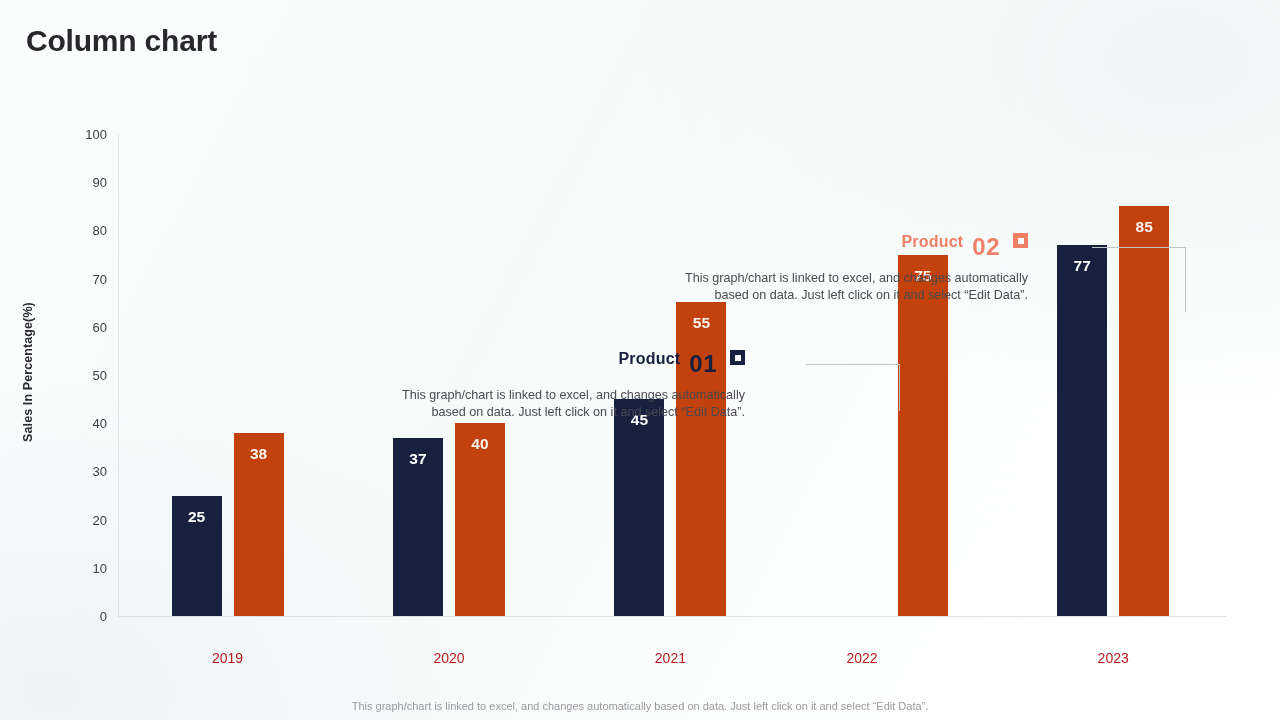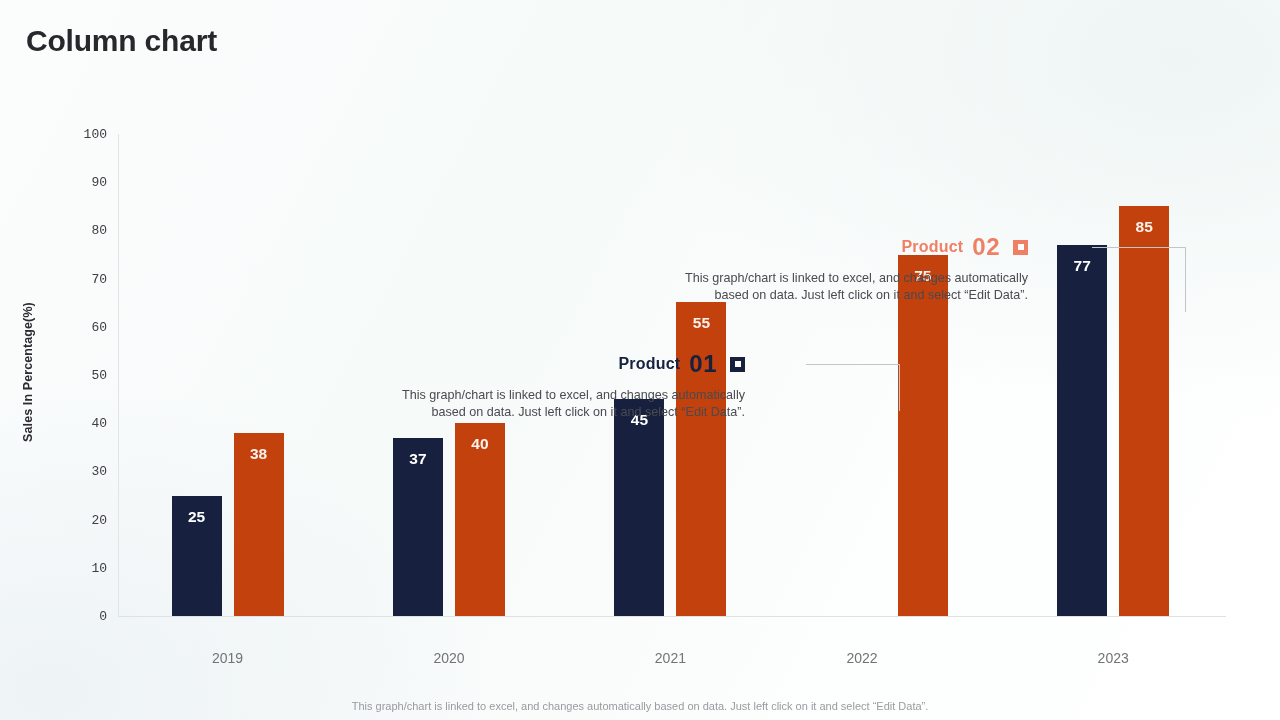--- a/index.html
+++ b/index.html
@@ -79,29 +79,28 @@
   }
 
   .y-tick {
     position: absolute;
     right: 100%;
     margin-right: 11px;
     transform: translateY(-50%);
     font-size: 13px;
     color: #3d3d42;
     white-space: nowrap;
-    font-family: Liberation Mono, monospace;
   }
 
   .x-tick {
     position: absolute;
     top: 516px;
     transform: translateX(-50%);
     font-size: 14px;
-    color: #737373;
+    color: #b91c1c;
     white-space: nowrap;
   }
 
   
   .bar {
     position: absolute;
     bottom: 0;
     width: 50px;
   }
   .bar.navy  { background: #17213f; }
@@ -117,21 +116,20 @@
     font-weight: bold;
     color: #ffffff;
   }
   .bar.coral .bar-label { color: #fdf2ee; }
 
   
   .callout { position: absolute; }
 
   .callout-head {
     display: flex;
-    align-items: center;
     justify-content: flex-end;
     gap: 9px;
     white-space: nowrap;
   }
   .callout-head .word {
     font-size: 16px;
     font-weight: bold;
     letter-spacing: 0.2px;
   }
   .callout-head .num {

